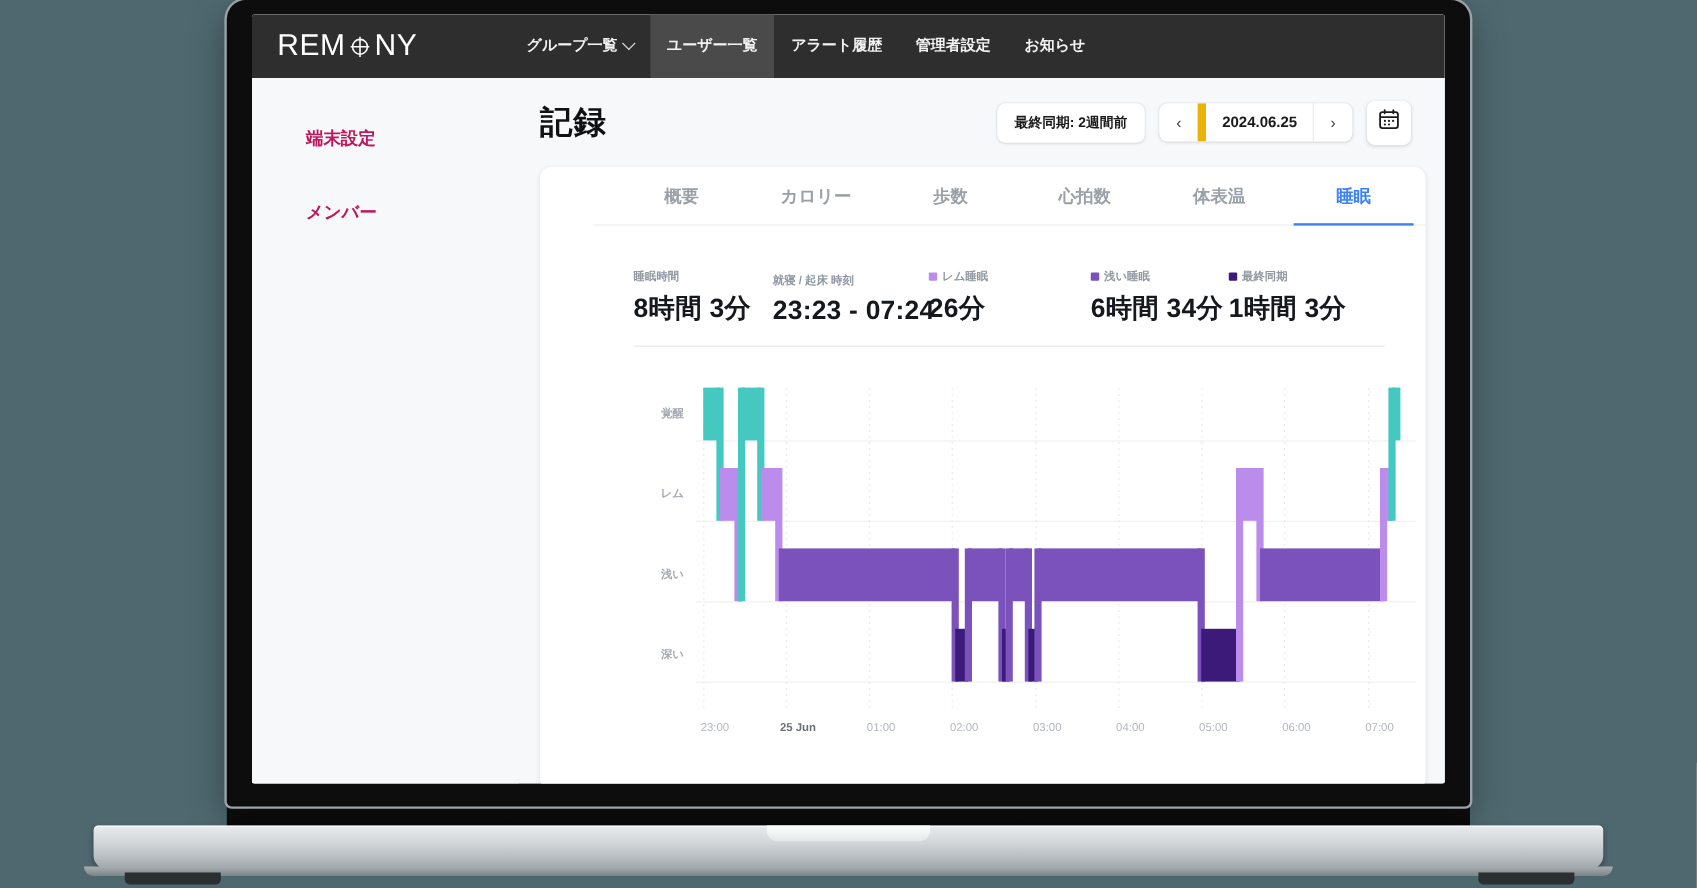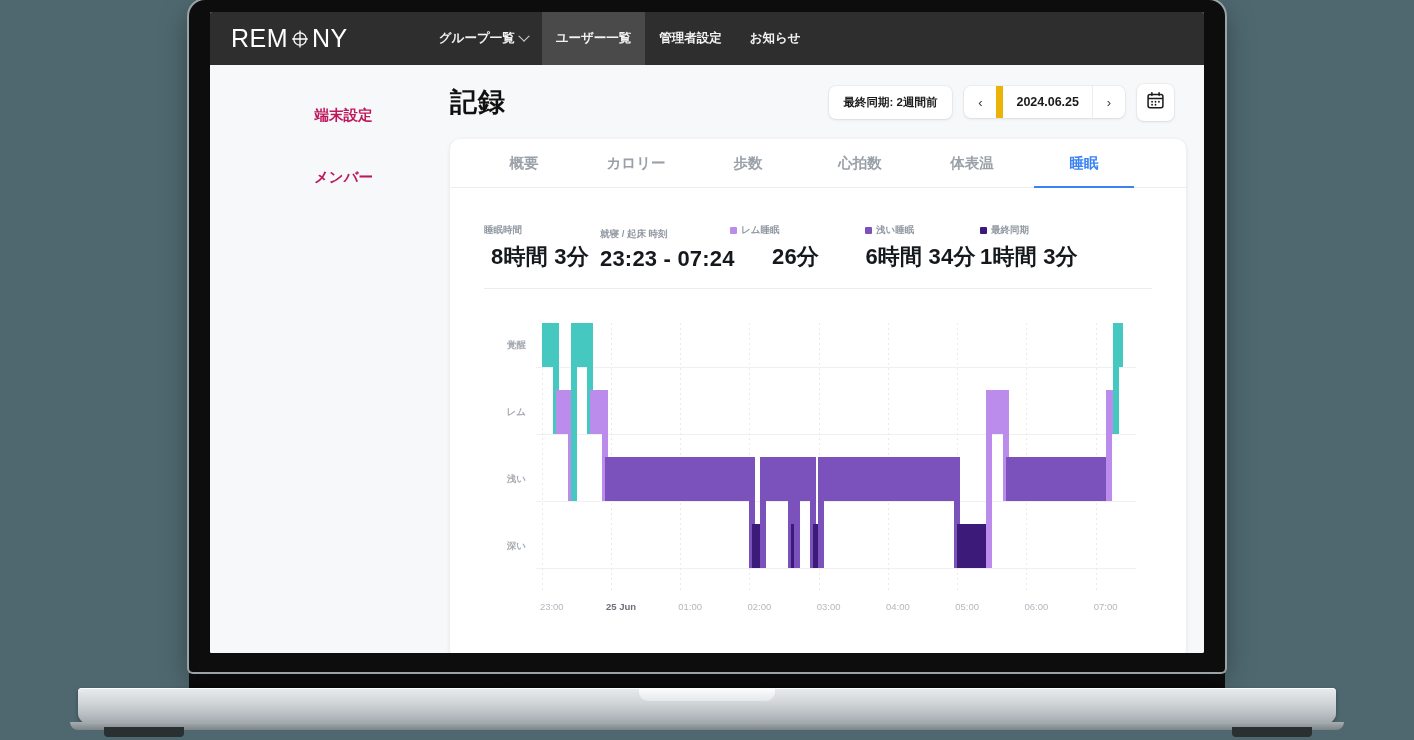--- a/index.html
+++ b/index.html
@@ -27,21 +27,20 @@
     border-radius: 16px 16px 4px 4px;
     box-shadow: 0 0 0 2px #9aa3a6, 0 10px 30px rgba(0,0,0,.35);
   }
   .screen-inner {
     position: absolute;
     left: 21px; top: 12px;
     width: 994px; height: 641px;
     background: #f7f8fa;
     overflow: hidden;
     border-radius: 2px;
-    text-align: center;
   }
   .base {
     position: absolute;
     left: 78px; top: 688px;
     width: 1258px; height: 36px;
     background: linear-gradient(180deg,#e9ecee 0%, #d3d7da 38%, #b9bfc3 72%, #9fa6ab 100%);
     border-radius: 4px 4px 11px 11px;
     box-shadow: inset 0 1px 0 #fbfcfd, 0 2px 5px rgba(0,0,0,.3);
   }
   .base::after {
@@ -198,20 +197,21 @@
   }
 
   
   .card {
     margin-left: 18px;
     background: #fff;
     border-radius: 10px;
     box-shadow: 0 1px 4px rgba(18,30,45,.10);
     height: 520px;
     overflow: hidden;
+    padding-left: 44px;
   }
   .tabs {
     display: flex;
     height: 48px;
     border-bottom: 1px solid #eceef1;
     padding: 0 4px;
   }
   .tab {
     flex: 0 0 auto;
     min-width: 92px;
@@ -324,20 +324,23 @@
           <span>NY</span>
         </div>
 
         <div class="nav-items">
           <div class="nav-item">
             <span>グループ一覧</span>
             <span class="chev"></span>
           </div>
           <div class="nav-item active">
             <span>ユーザー一覧</span>
+          </div>
+          <div class="nav-item">
+            <span>アラート履歴</span>
           </div>
           <div class="nav-item">
             <span>管理者設定</span>
           </div>
           <div class="nav-item">
             <span>お知らせ</span>
           </div>
         </div>
       </div>
 

